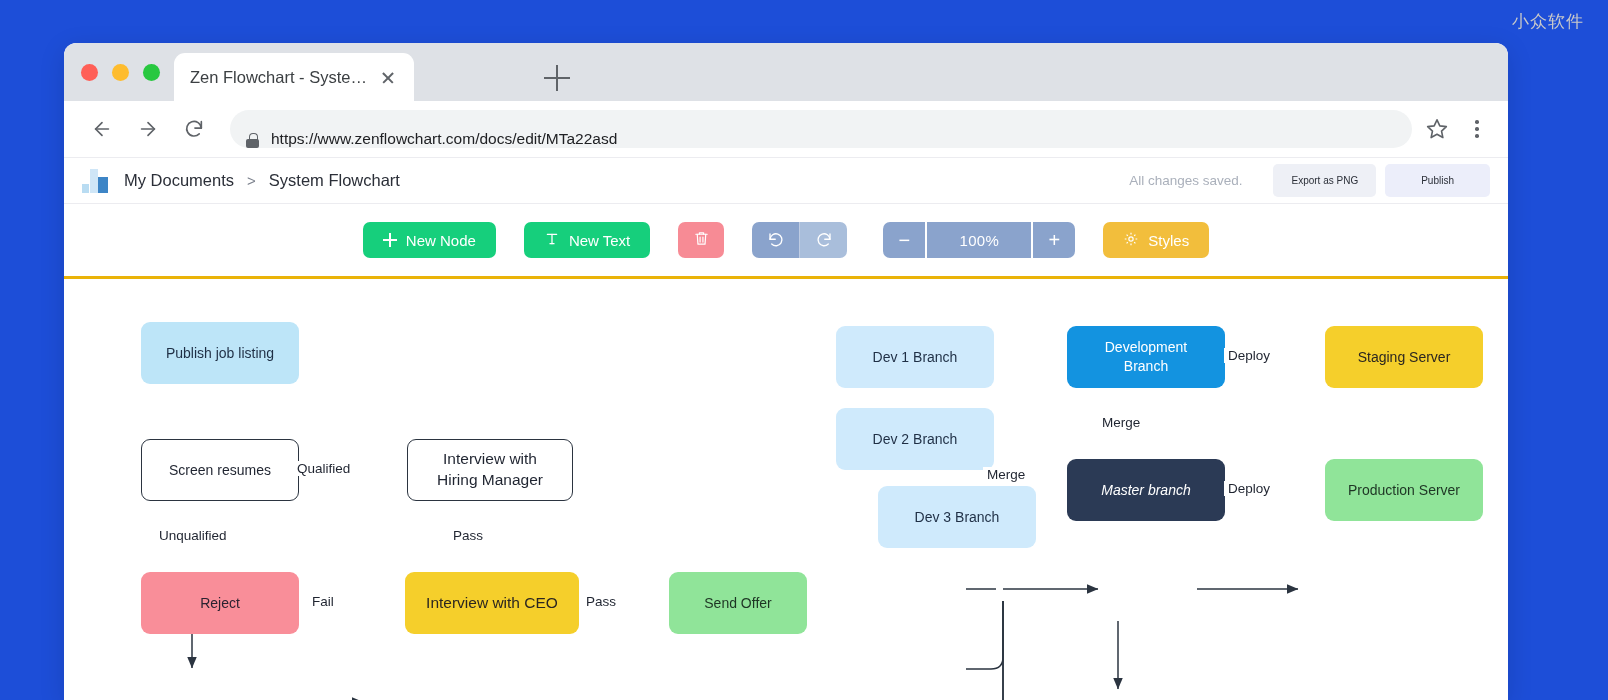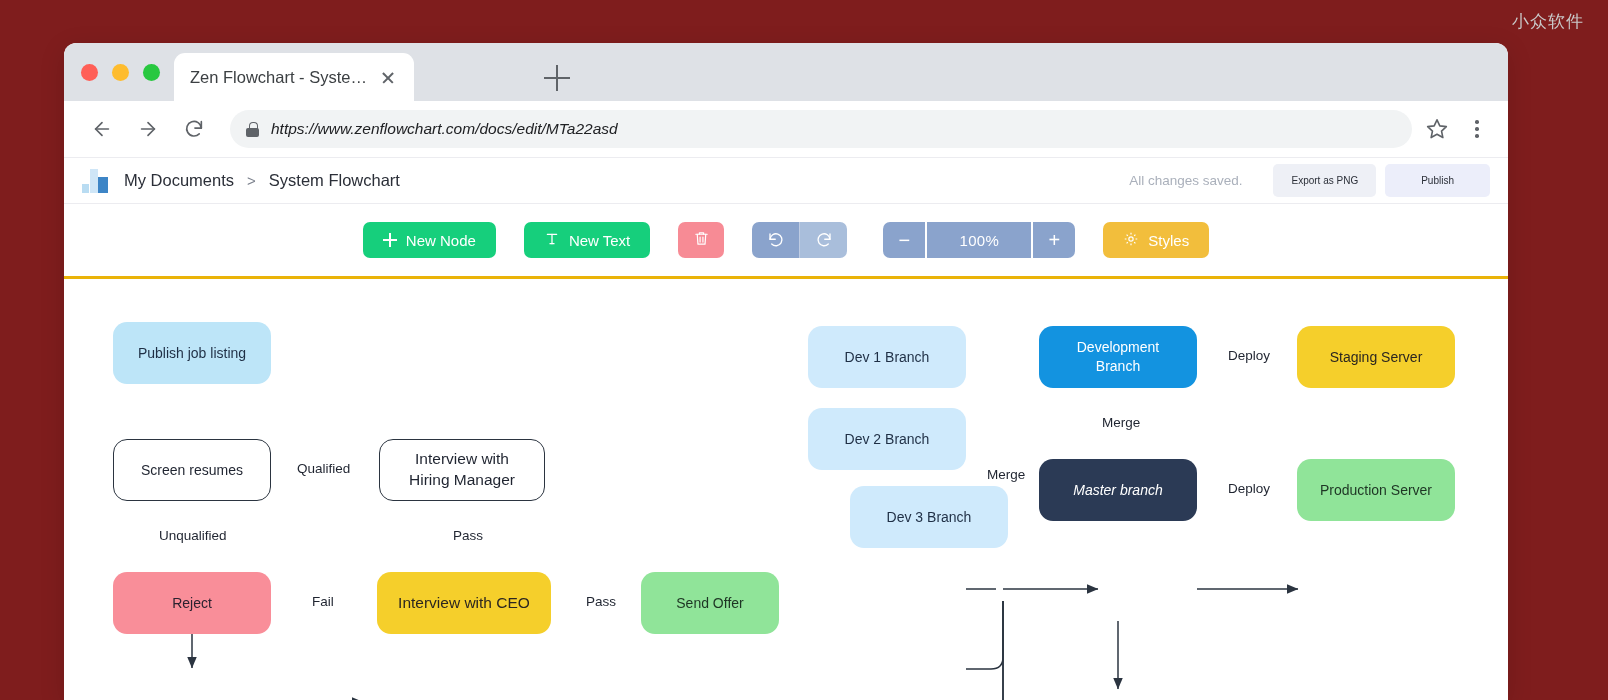--- a/index.html
+++ b/index.html
@@ -2,21 +2,21 @@
 <html><head>
 <meta charset="utf-8">
 <style>
   html,body{margin:0;padding:0;}
   body{
     width:1608px;height:700px;overflow:hidden;
     background:#ffffff;
     font-family:"Liberation Sans", sans-serif;
     -webkit-font-smoothing:antialiased;
   }
-  #root{position:relative;width:1608px;height:700px;background:#7f1d1d;}
+  #root{position:relative;width:1608px;height:700px;background:#1d4ed8;}
 
   
   .watermark{
     position:absolute;top:10px;right:24px;
     font-size:17px;color:#c9c9c9;letter-spacing:1px;
     font-family:"DejaVu Sans", sans-serif;
     user-select:none;
   }
 
   
@@ -72,22 +72,22 @@
     padding:0 18px;box-sizing:border-box;
   }
   .navbtn{
     width:40px;height:40px;margin-right:6px;position:relative;flex:0 0 40px;
     display:flex;align-items:center;justify-content:center;cursor:pointer;
     color:#5f6368;
   }
   .navbtn svg{display:block;}
   .omnibox{
     flex:1;height:38px;background:#f1f3f4;border-radius:19px;
-    display:flex;align-items:center;padding:0 16px;box-sizing:border-box;
-    margin-left:10px;margin-right:12px;font-style:italic;
+    display:flex;align-items:flex-end;padding:0 16px;box-sizing:border-box;
+    margin-left:10px;margin-right:12px;
   }
   .lock{width:13px;height:15px;flex:0 0 13px;margin-right:12px;position:relative;}
   .lock-body{position:absolute;left:0;bottom:0;width:13px;height:9px;background:#5f6368;border-radius:2px;}
   .lock-shackle{
     position:absolute;left:3px;top:0;width:7px;height:7px;
     border:1.8px solid #5f6368;border-bottom:none;
     border-top-left-radius:4px;border-top-right-radius:4px;
   }
   .url{font-size:15.5px;color:#202124;white-space:nowrap;overflow:hidden;}
   .star{width:26px;height:26px;flex:0 0 26px;cursor:pointer;color:#5f6368;}
@@ -147,23 +147,23 @@
   .seg.zoom .s{border-right:2px solid #fff;}
   .seg.zoom .s:last-child{border-right:none;}
   .plus-ico{position:relative;width:14px;height:14px;flex:0 0 14px;}
   .plus-ico:before,.plus-ico:after{content:"";position:absolute;background:#fff;}
   .plus-ico:before{left:0;top:6px;width:14px;height:2px;}
   .plus-ico:after{left:6px;top:0;width:2px;height:14px;}
 
   
   .canvas{position:relative;background:#fff;height:431px;overflow:hidden;}
   .node{
-    position:absolute;border-radius:14px;display:flex;align-items:center;
+    position:absolute;border-radius:9px;display:flex;align-items:center;
     justify-content:center;text-align:center;box-sizing:border-box;
-    font-size:14px;line-height:1.35;padding:4px 20px;cursor:pointer;
+    font-size:14px;line-height:1.35;padding:4px 20px;cursor:pointer;margin-left:28px;
   }
   .node.lg{font-size:15.5px;}
   .lbl{
     position:absolute;font-size:13.5px;color:#1f2430;background:#fff;
     padding:0 4px;white-space:nowrap;
   }
   svg.wires{position:absolute;left:0;top:0;width:1444px;height:431px;overflow:visible;}
 </style>
 </head>
 <body>

